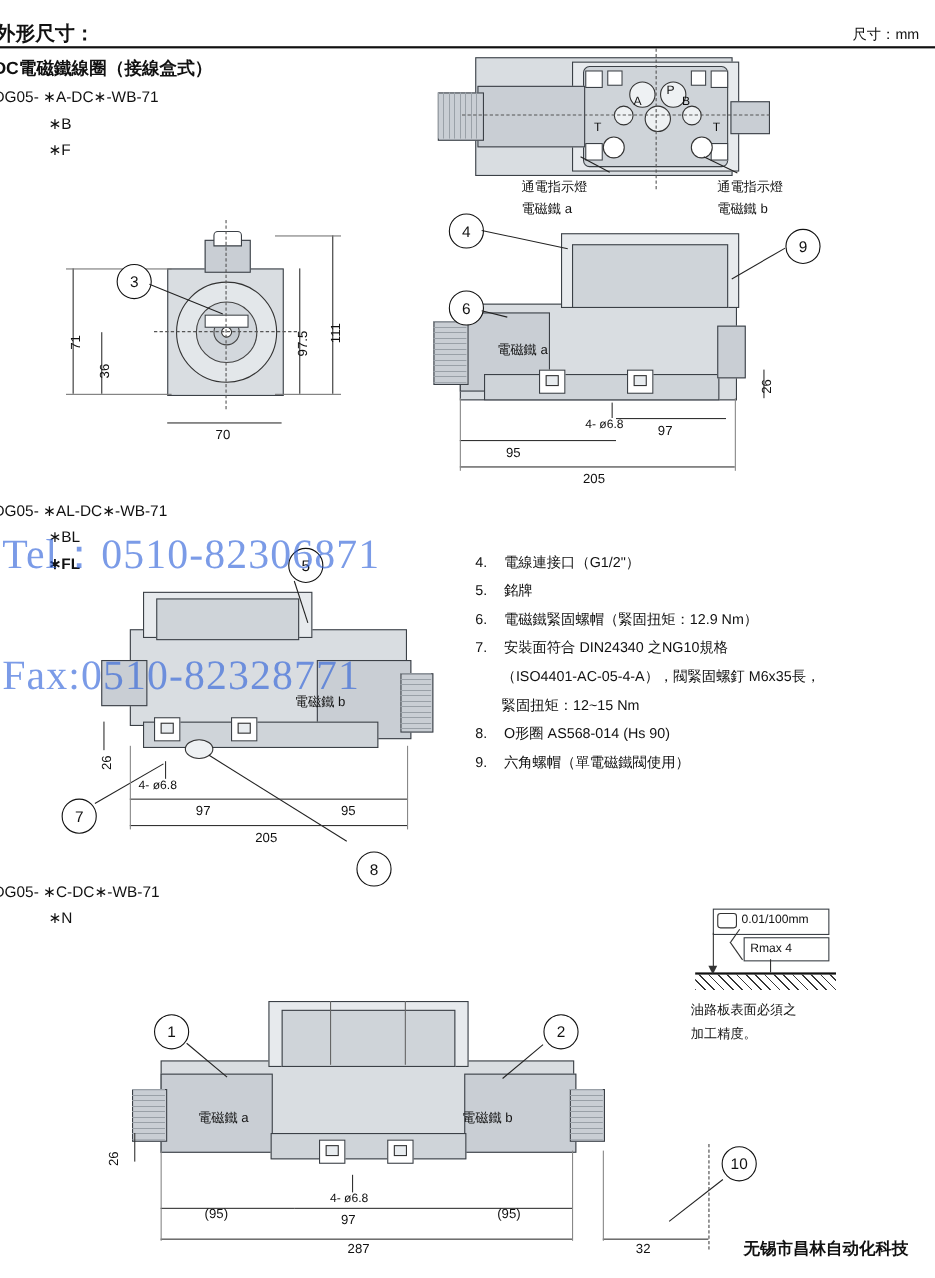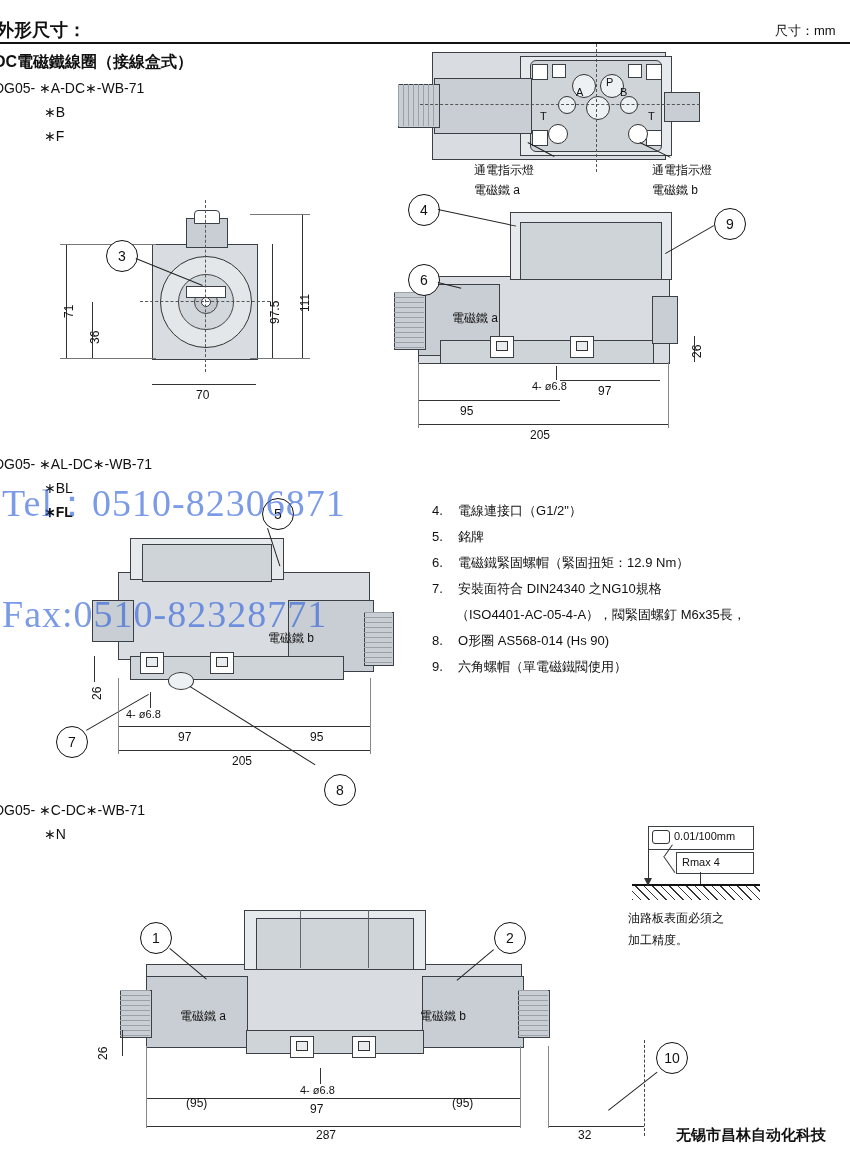--- a/index.html
+++ b/index.html
@@ -281,20 +281,23 @@
       <span>電磁鐵緊固螺帽（緊固扭矩：12.9 Nm）</span>
     </div>
     <div>
       <span>7.</span>
       <span style="display:inline-block;width:8px;"></span>
       <span>安裝面符合 DIN24340 之NG10規格</span>
     </div>
     <div style="padding-left:24px;">
       <span>（ISO4401-AC-05-4-A），閥緊固螺釘 M6x35長，</span>
     </div>
+    <div style="padding-left:24px;">
+      <span>緊固扭矩：12~15 Nm</span>
+    </div>
     <div>
       <span>8.</span>
       <span style="display:inline-block;width:8px;"></span>
       <span>O形圈 AS568-014 (Hs 90)</span>
     </div>
     <div>
       <span>9.</span>
       <span style="display:inline-block;width:8px;"></span>
       <span>六角螺帽（單電磁鐵閥使用）</span>
     </div>

